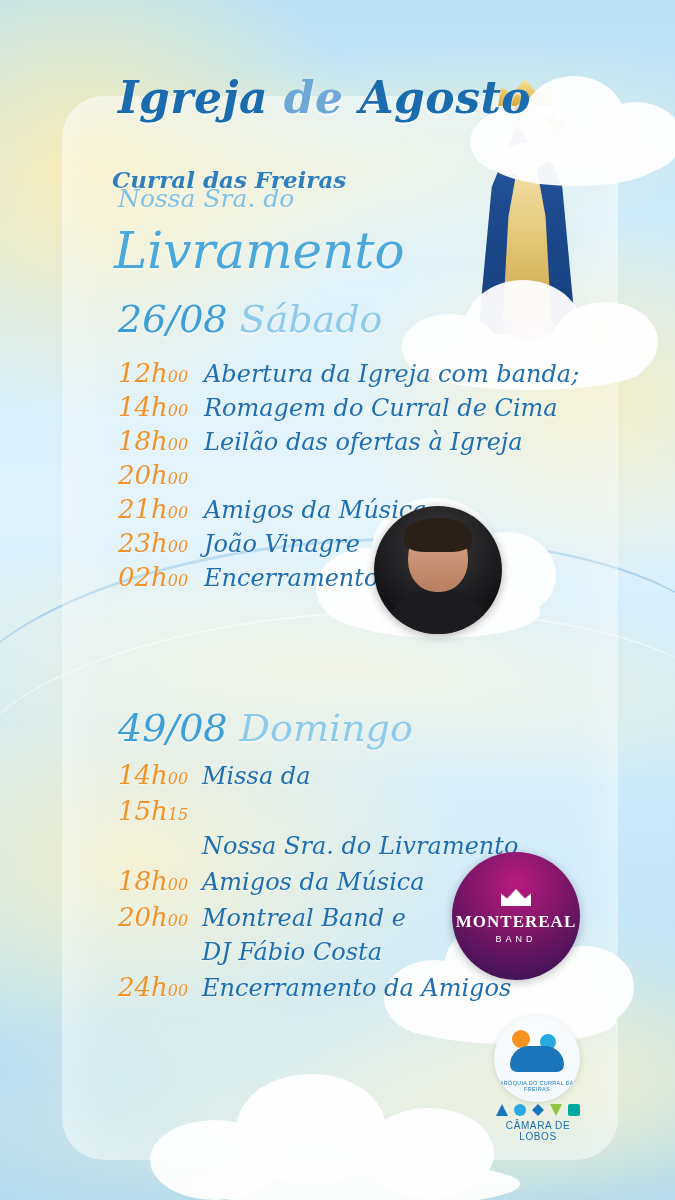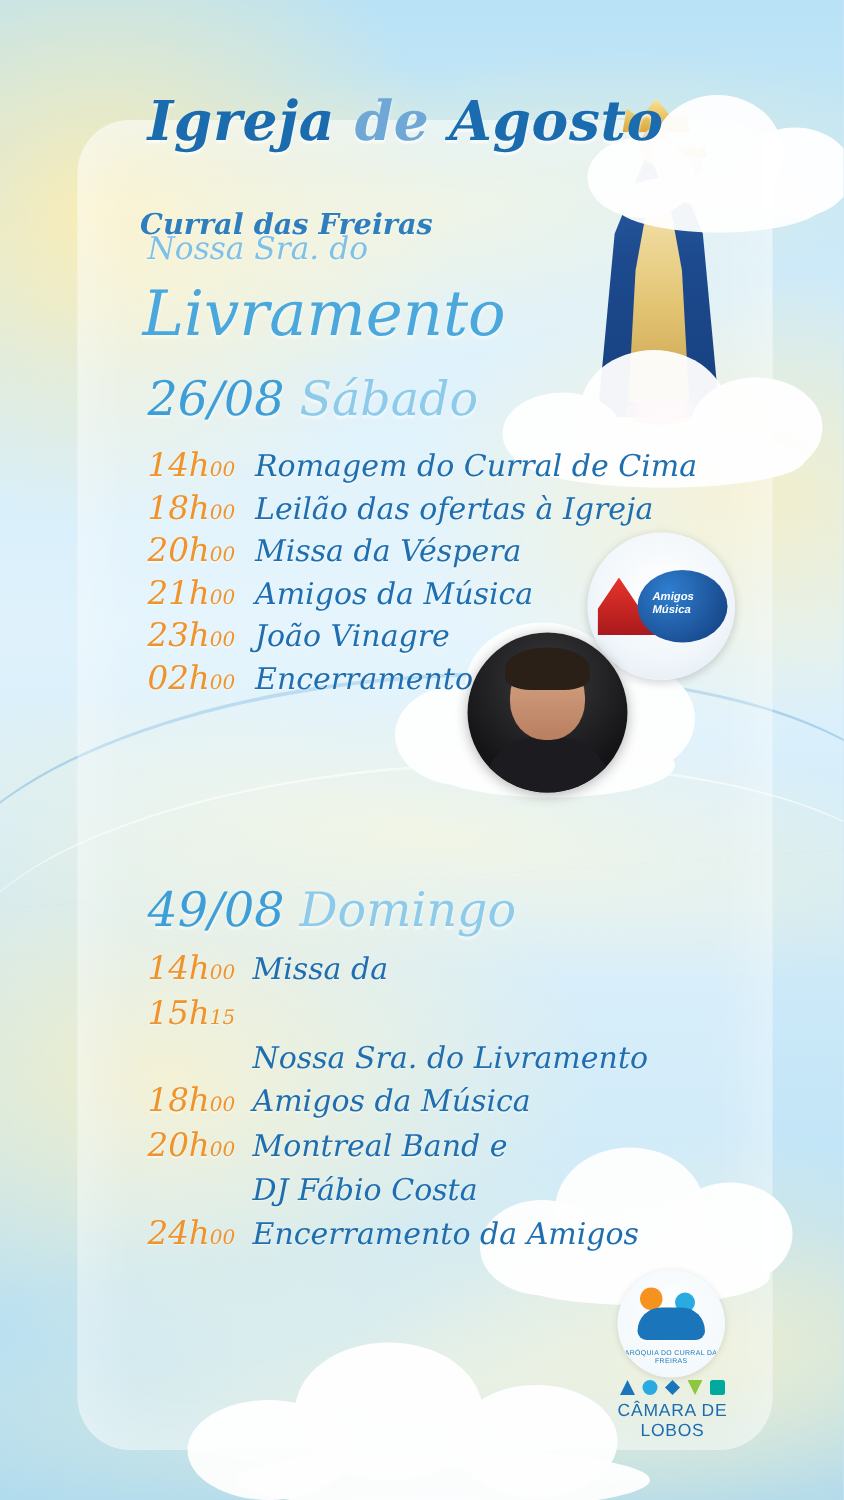--- a/index.html
+++ b/index.html
@@ -304,21 +304,21 @@
     display: flex; justify-content: center; gap: 6px; margin-bottom: 4px;
   }
   .cam-shapes i { display: inline-block; width: 12px; height: 12px; }
   .cs1 { background: #1b75bb; clip-path: polygon(50% 0,100% 100%,0 100%); }
   .cs2 { background: #29abe2; border-radius: 50%; }
   .cs3 { background: #1b75bb; clip-path: polygon(0 50%, 50% 0, 100% 50%, 50% 100%); }
   .cs4 { background: #8dc63f; clip-path: polygon(50% 100%,100% 0,0 0); }
   .cs5 { background: #00a99d; border-radius: 2px; }
   .cam-txt {
     font-family: "Liberation Sans", sans-serif;
-    font-size: 14px; color: #1b6cae; letter-spacing: .6px;
+    font-size: 10px; color: #1b6cae; letter-spacing: .6px;
   }
 
   
   #statue {
     position: absolute;
     left: 452px; top: 72px; width: 150px; height: 300px;
   }
   .st-crown {
     position: absolute; left: 46px; top: 4px; width: 54px; height: 30px;
     background: linear-gradient(180deg, #ffe9a0, #d8a83a);
@@ -425,30 +425,33 @@
   <div class="nossa-sra">Nossa Sra. do</div>
   <div class="livramento">Livramento</div>
 
   <div class="day-head" id="day1-head">
     <span class="date">26/08</span>
     <span class="dow">Sábado</span>
   </div>
 
   <div class="sched" id="sched1">
     <div class="row">
+      <div class="time"><span>12</span><span>h</span><span class="mins">00</span></div>
+      <div class="desc">Abertura da Igreja com banda;</div>
+    </div>
+    <div class="row">
       <div class="time"><span>14</span><span>h</span><span class="mins">00</span></div>
       <div class="desc">Romagem do Curral de Cima</div>
     </div>
     <div class="row">
       <div class="time"><span>18</span><span>h</span><span class="mins">00</span></div>
       <div class="desc">Leilão das ofertas à Igreja</div>
     </div>
     <div class="row">
       <div class="time"><span>20</span><span>h</span><span class="mins">00</span></div>
-      <div class="desc">Missa da Véspera</div>
     </div>
     <div class="row">
       <div class="time"><span>21</span><span>h</span><span class="mins">00</span></div>
       <div class="desc">Amigos da Música</div>
     </div>
     <div class="row">
       <div class="time"><span>23</span><span>h</span><span class="mins">00</span></div>
       <div class="desc">João Vinagre</div>
     </div>
     <div class="row">
@@ -485,37 +488,32 @@
     <div class="row cont">
       <div class="time"></div>
       <div class="desc">DJ Fábio Costa</div>
     </div>
     <div class="row">
       <div class="time"><span>24</span><span>h</span><span class="mins">00</span></div>
       <div class="desc">Encerramento da Amigos</div>
     </div>
   </div>
 
-  <div class="logo" id="logo-amigos">
-    <div class="amigos-inner">
-      <div class="amigos-red"></div>
-      <div class="amigos-blue"></div>
-      <div class="amigos-txt">
-        <div>Amigos</div>
-        <div>Música</div>
-      </div>
-    </div>
-  </div>
 
   <div class="logo" id="logo-joao">
     <div class="face-body"></div>
     <div class="face-head"></div>
     <div class="face-hair"></div>
   </div>
 
+  <div class="logo" id="logo-montereal">
+    <div class="crown"></div>
+    <div class="mont-name">MONTEREAL</div>
+    <div class="mont-sub">BAND</div>
+  </div>
 
   <div class="logo" id="logo-paroquia">
     <div class="par-fig">
       <i class="par-o"></i>
       <i class="par-b"></i>
       <div class="par-body"></div>
     </div>
     <div class="par-txt">PARÓQUIA DO CURRAL DAS FREIRAS</div>
   </div>
 

